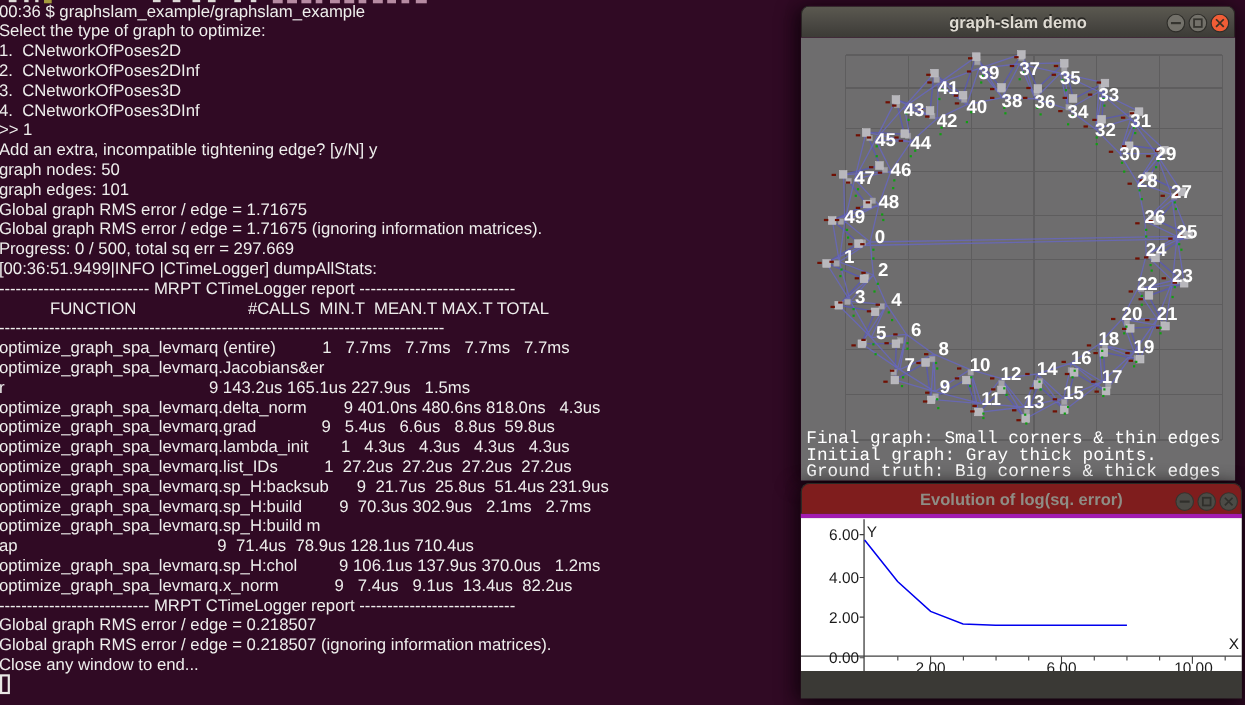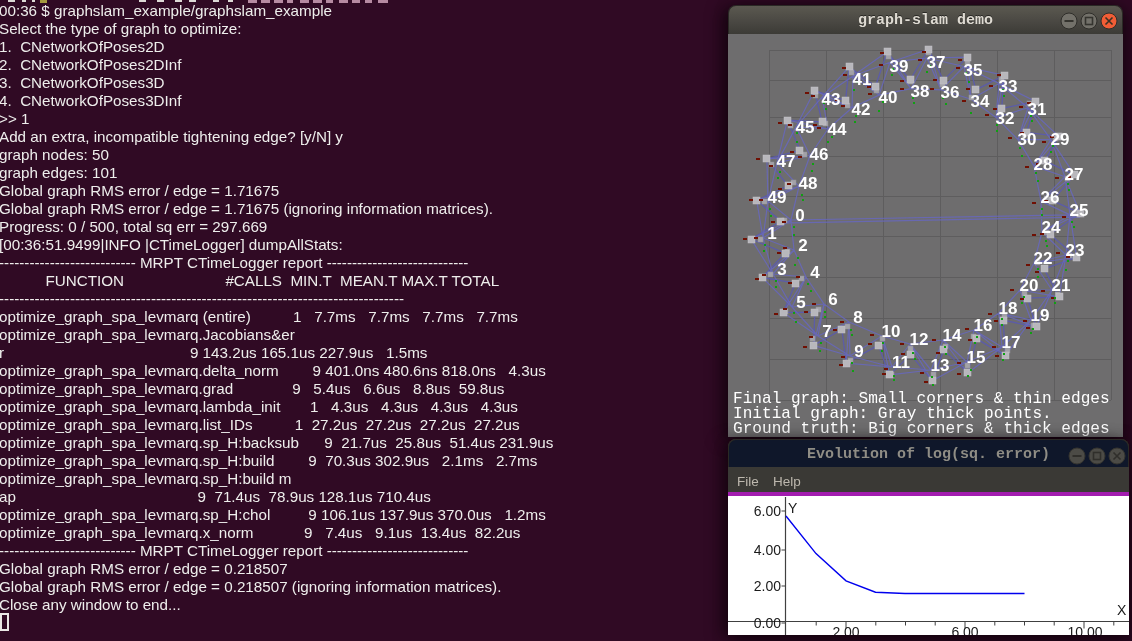--- a/index.html
+++ b/index.html
@@ -2,21 +2,21 @@
 <html><head><meta charset="utf-8"><style>
 * { margin:0; padding:0; box-sizing:border-box; }
 html,body { width:1132px; height:641px; background:#300a24; overflow:hidden; }
 #term { position:absolute; left:-1px; top:2px; font-family:Liberation Sans, sans-serif;
   font-size:15.21px; line-height:18px; color:#eeeeec; white-space:pre; }
 .win { position:absolute; border-radius:8px 8px 0 0;
   box-shadow:-6px 2px 16px rgba(10,2,8,0.65), 6px 6px 18px rgba(10,2,8,0.5); }
 .tbar { position:relative; height:29px; border-radius:8px 8px 0 0;
   background:linear-gradient(#5b5950,#4a4843 55%,#3c3b36);
   border:1px solid #2a2925; border-bottom:none;
-  font-family:Liberation Mono, monospace; font-weight:bold; font-size:15px;
+  font-family:Liberation Sans, sans-serif; font-weight:bold; font-size:15px;
   color:#dfdbd3; text-align:center; line-height:29px; text-shadow:0 -1px 0 rgba(0,0,0,0.5); }
 </style></head>
 <body>
 <div id="term">00:36 $ graphslam_example/graphslam_example
 Select the type of graph to optimize:
 1.  CNetworkOfPoses2D
 2.  CNetworkOfPoses2DInf
 3.  CNetworkOfPoses3D
 4.  CNetworkOfPoses3DInf
 &gt;&gt; 1
@@ -446,32 +446,28 @@
         </g>
         <g fill="#ffffff" font-family="Liberation Mono, monospace" font-size="16.1px">
           <text x="5" y="369">Final graph: Small corners &amp; thin edges</text>
           <text x="5" y="384">Initial graph: Gray thick points.</text>
           <text x="5" y="399">Ground truth: Big corners &amp; thick edges</text>
         </g>
       </svg></div>
 </div>
 
 <div class="win" id="w2" style="left:728px;top:439px;width:401px;height:196px;background:#3a3935;">
-  <div class="tbar" style="background:#0f172a;border-color:#2a2925;color:#8f8d85;text-shadow:none;height:28px">Evolution of log(sq. error)<svg width="62" height="22" viewBox="0 0 62 22" style="position:absolute;right:-1px;top:5px">
+  <div class="tbar" style="background:#7f1d1d;border-color:#2a2925;color:#8f8d85;text-shadow:none;height:28px">Evolution of log(sq. error)<svg width="62" height="22" viewBox="0 0 62 22" style="position:absolute;right:-1px;top:5px">
         <circle cx="10" cy="11" r="8" fill="#4c4b46" stroke="#35342f" stroke-width="1"></circle>
         <rect x="5.5" y="10" width="9" height="2" fill="#302f2b"></rect>
         <circle cx="30" cy="11" r="8" fill="#4c4b46" stroke="#35342f" stroke-width="1"></circle>
         <rect x="26.5" y="7.5" width="7" height="7" fill="none" stroke="#302f2b" stroke-width="1.6"></rect>
         <circle cx="50" cy="11" r="8" fill="#4c4b46" stroke="#35342f" stroke-width="1"></circle>
         <path d="M46.5 7.5L53.5 14.5M53.5 7.5L46.5 14.5" stroke="#302f2b" stroke-width="1.6"></path>
       </svg></div>
-  <div style="position:relative;height:25px;font-family:'Liberation Sans',sans-serif;font-size:13.5px;color:#bdb8ae;line-height:30px;">
-    <span style="position:absolute;left:9px">File</span>
-      <span style="position:absolute;left:45px">Help</span>
-  </div>
   <div style="height:143px;overflow:hidden;border-top:4px solid #a21caf"><svg width="401" height="143" viewBox="0 0 401 143">
         <rect x="0" y="0" width="401" height="143" fill="#ffffff"></rect>
         <path d="M88.2 125.5v4 M118.0 125.5v7 M147.8 125.5v4 M177.5 125.5v4 M207.2 125.5v4 M237.0 125.5v7 M266.8 125.5v4 M296.5 125.5v4 M326.2 125.5v4 M356.0 125.5v7 M385.8 125.5v4 M53.5 15H57.5 M53.5 54H57.5 M53.5 90H57.5 M53.5 127H57.5" stroke="#404040" stroke-width="1" fill="none"></path>
         <path d="M57.5 1V142" stroke="#404040" stroke-width="1.2" fill="none"></path>
         <path d="M0 125.5H401" stroke="#404040" stroke-width="1.2" fill="none"></path>
         <path d="M58 20L88 57.6 118 84.8 147.5 96.2 177 97.5 296.5 97.5" stroke="#0000ee" stroke-width="1.4" fill="none"></path>
         <g fill="#1a1a1a" font-family="Liberation Sans, sans-serif" font-size="14px">
           <text x="53" y="20" text-anchor="end">6.00</text>
           <text x="53" y="59" text-anchor="end">4.00</text>
           <text x="53" y="95" text-anchor="end">2.00</text>

